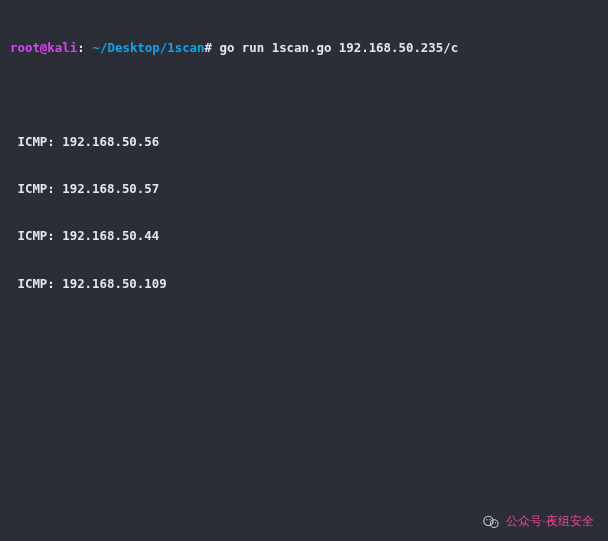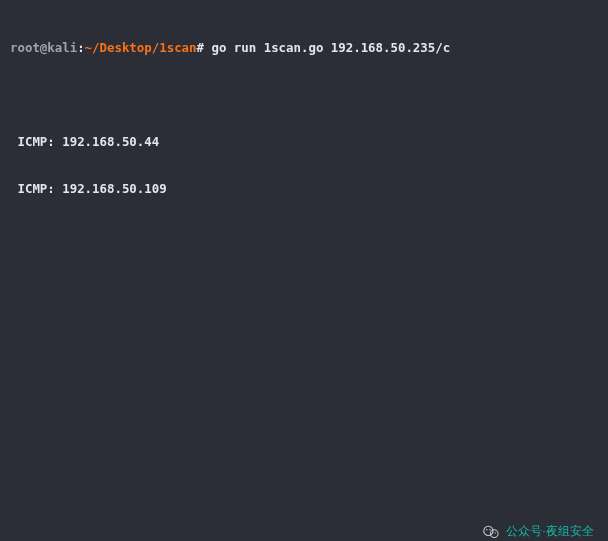--- a/index.html
+++ b/index.html
@@ -16,54 +16,56 @@
       line-height: 1.27;
       overflow: hidden;
       position: relative;
     }
     .terminal {
       padding: 8px 10px;
       white-space: pre;
       color: #e4e6ea;
       font-weight: 600;
     }
-    .prompt-user { color: #a3a3a3; }       
+    .prompt-user { color: #d946ef; }       
     .prompt-colon { color: #e4e6ea; }
-    .prompt-path { color: #f97316; }       
+    .prompt-path { color: #0ea5e9; margin-left: 8px; }       
     .prompt-hash { color: #e4e6ea; }
     .cmd { color: #e4e6ea; }
     .blank-line { height: 1.27em; }
 
     .watermark {
       position: absolute;
       right: 14px;
-      bottom: 0;
+      bottom: 10px;
       display: flex;
       align-items: center;
       gap: 6px;
-      color: #14b8a6;
+      color: #ec4899;
       font-family: sans-serif;
       font-size: 12px;
       font-weight: 500;
     }
     .wm-icon {
       width: 18px;
       height: 18px;
       display: inline-flex;
       align-items: center;
       justify-content: center;
     }
     .wm-icon svg { display: block; }
   </style>
 </head>
 <body>
 
 <div class="terminal">
   <div><span class="prompt-user">root@kali</span><span class="prompt-colon">:</span><span class="prompt-path">~/Desktop/1scan</span><span class="prompt-hash">#</span><span> </span><span class="cmd">go run 1scan.go 192.168.50.235/c</span></div>
   <div class="blank-line"></div>
+  <div> ICMP: 192.168.50.56</div>
+  <div> ICMP: 192.168.50.57</div>
   <div> ICMP: 192.168.50.44</div>
   <div> ICMP: 192.168.50.109</div>
   
   
   
   
   
   
   
   

